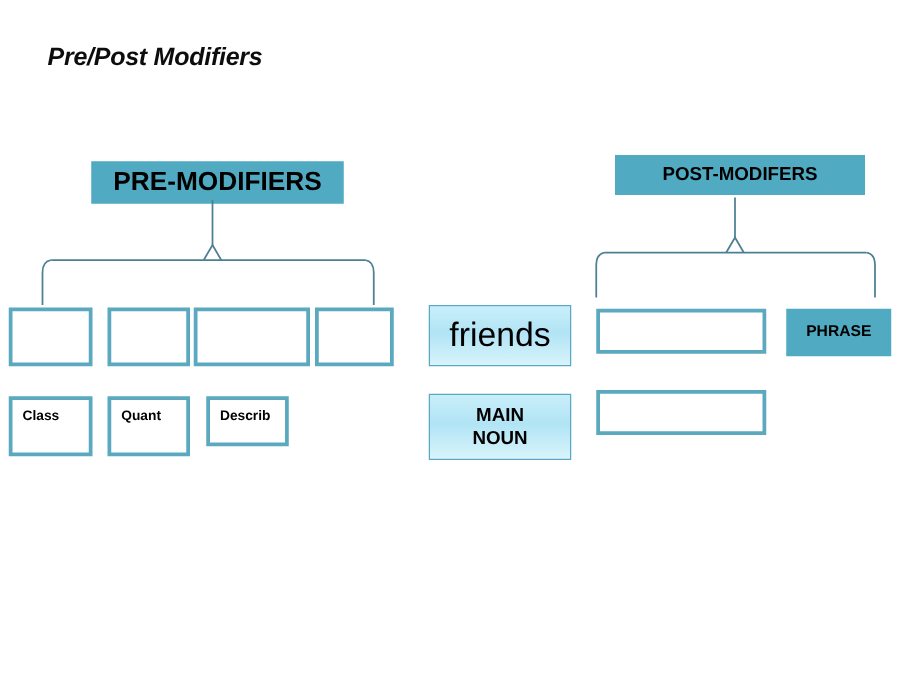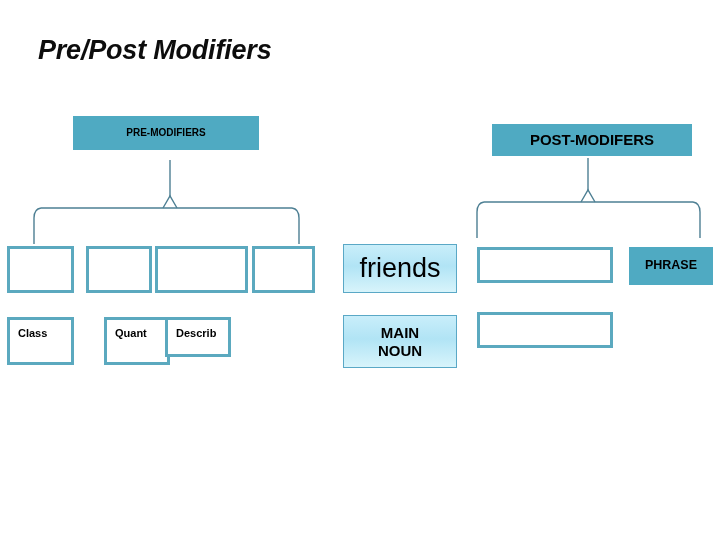--- a/index.html
+++ b/index.html
@@ -23,21 +23,21 @@
     width: 720px;
     height: 540px;
     background: #ffffff;
   }
 
   
   .slide-title {
     position: absolute;
     left: 38px;
     top: 35px;
-    font-size: 27px;
+    font-size: 20px;
     font-weight: bold;
     font-style: italic;
     color: #0d0d0d;
     letter-spacing: -0.2px;
     white-space: nowrap;
   }
 
   
   .chip {
     position: absolute;
@@ -45,24 +45,24 @@
     color: #000000;
     font-weight: bold;
     display: flex;
     align-items: center;
     justify-content: center;
     text-align: center;
     line-height: 1.05;
   }
   .chip-pre {
     left: 73px;
-    top: 116px;
-    width: 186px;
+    top: 129px;
+    width: 202px;
     height: 34px;
-    font-size: 10px;
+    font-size: 21px;
   }
   .chip-post {
     left: 492px;
     top: 124px;
     width: 200px;
     height: 32px;
     font-size: 15px;
   }
   .chip-phrase {
     left: 629px;
@@ -98,21 +98,21 @@
     position: absolute;
     background: #ffffff;
     border: 3px solid #5ba9bf;
     box-sizing: border-box;
     color: #000000;
     font-weight: bold;
     font-size: 11px;
     padding: 7px 0 0 8px;
   }
   .lab-a { left: 7px;   top: 317px; width: 67px;  height: 48px; }
-  .lab-b { left: 86px;  top: 317px; width: 66px;  height: 48px; margin-left: 18px; }
+  .lab-b { left: 86px;  top: 317px; width: 66px;  height: 48px; }
   .lab-c { left: 165px; top: 317px; width: 66px;  height: 40px; }
   .lab-d { left: 252px; top: 317px; width: 63px;  height: 48px; }
 
   
   .post-slot-1 { left: 477px; top: 247px; width: 136px; height: 36px; }
   .post-slot-2 { left: 477px; top: 312px; width: 136px; height: 36px; }
 
   
   .nbox {
     position: absolute;

